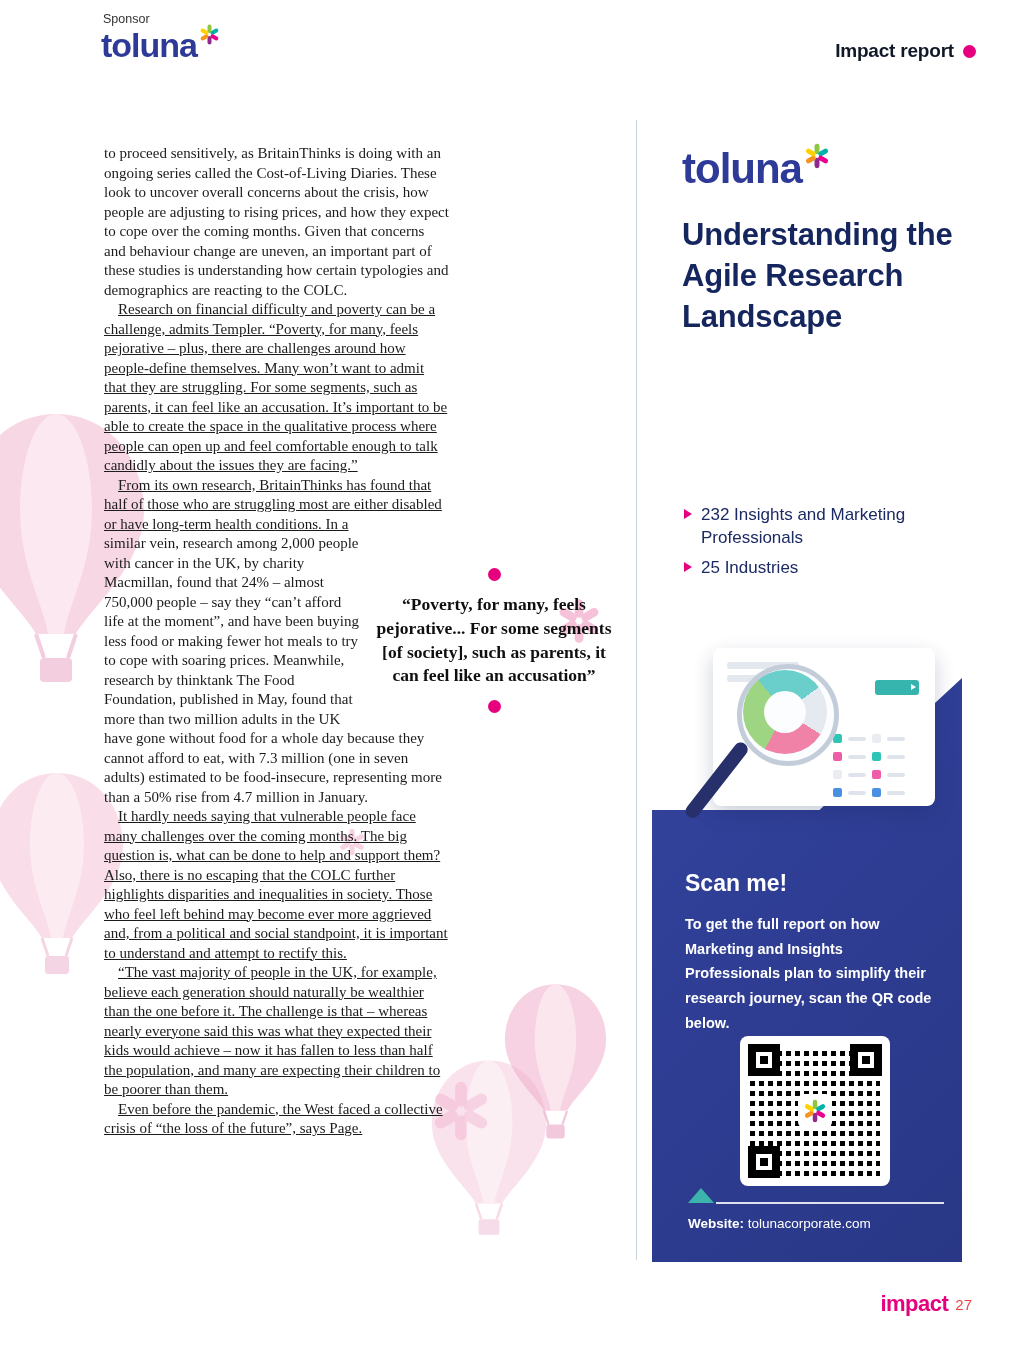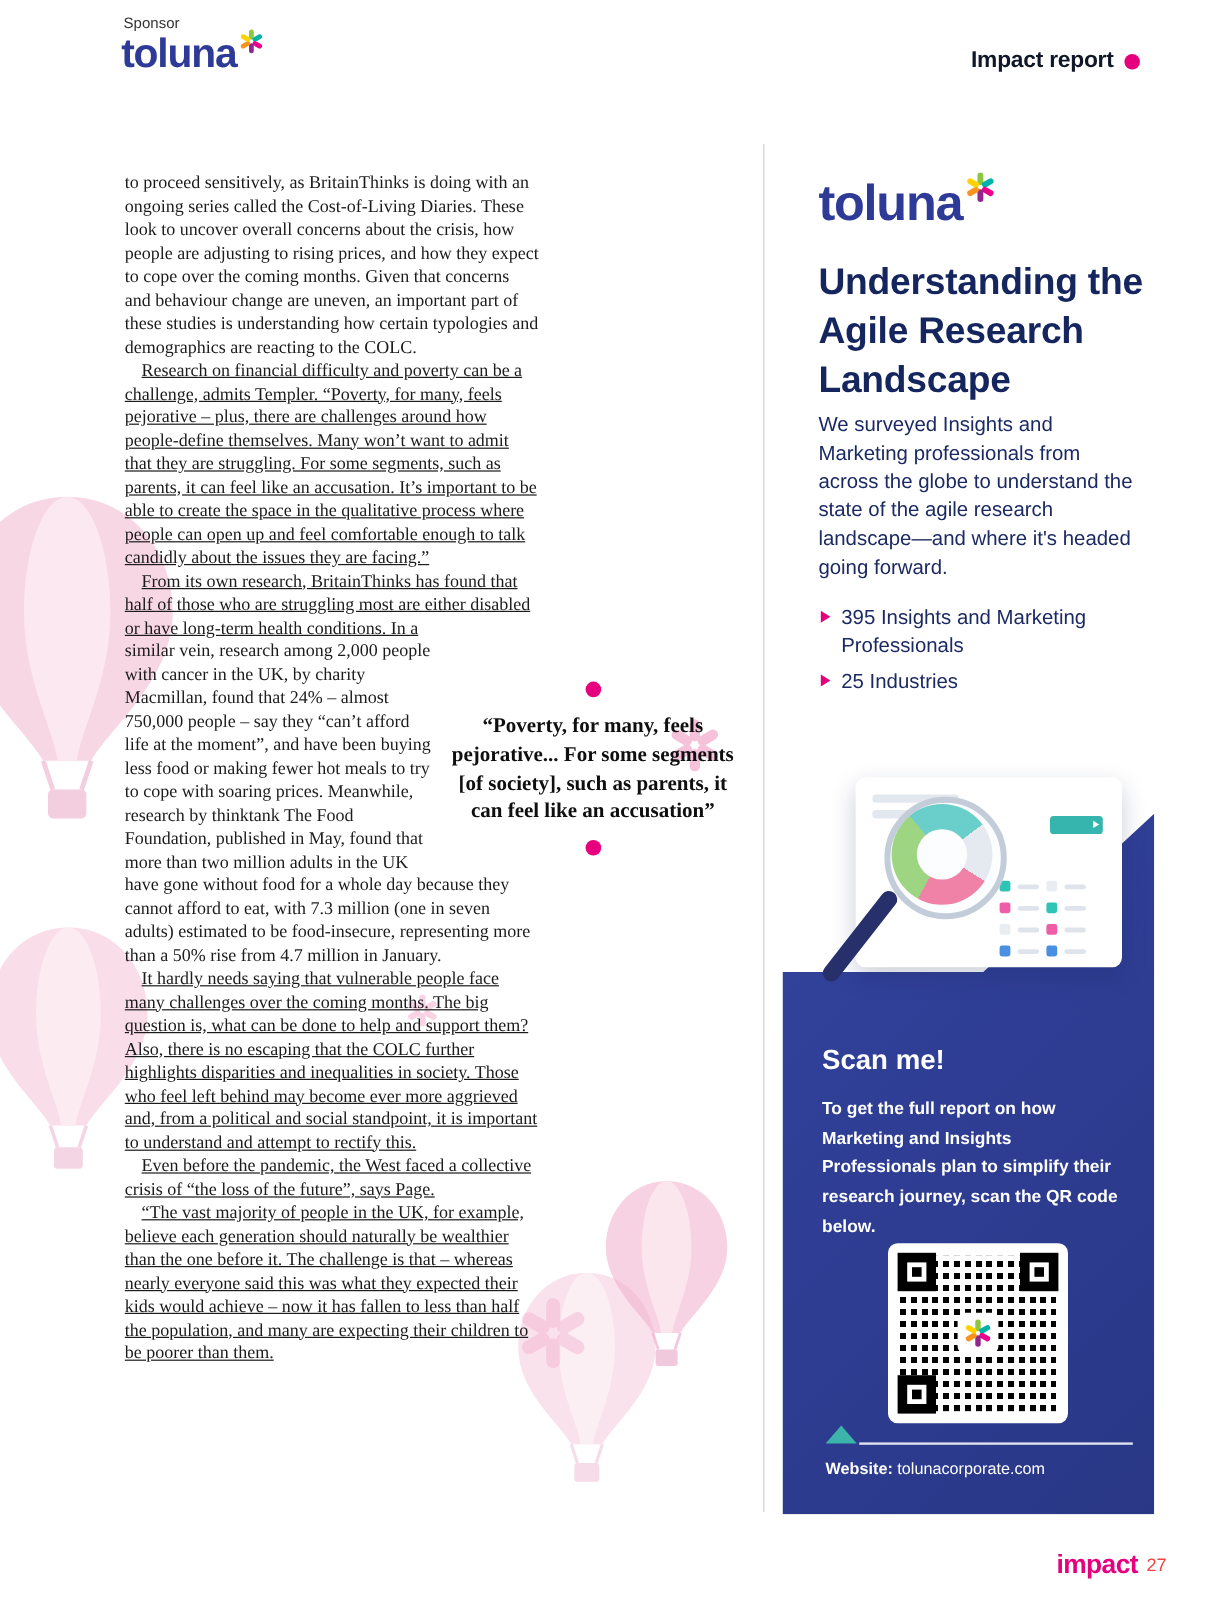--- a/index.html
+++ b/index.html
@@ -12,21 +12,21 @@
   
   .deco { position:absolute; z-index:0; pointer-events:none; }
 
   
   .sponsor-label { left:103px; top:12px; font-size:12.5px; color:#333; z-index:3; }
   .brand-lockup { display:flex; align-items:flex-start; z-index:3; }
   .brand-word { font-weight:700; letter-spacing:-1px; color:#2e3a97; line-height:1; }
   .hdr-brand { left:101px; top:28px; }
   .hdr-brand .brand-word { font-size:34px; }
   .hdr-brand .star { width:21px; height:21px; margin:-4px 0 0 2px; }
-  .report-flag { right:74px; top:40px; display:flex; align-items:center; z-index:3; }
+  .report-flag { right:48px; top:40px; display:flex; align-items:center; z-index:3; }
   .report-label { font-size:19px; font-weight:700; color:#101828; letter-spacing:-0.2px; }
   .pink-dot { width:13px; height:13px; border-radius:50%; background:#e6007e; }
   .report-flag .pink-dot { margin-left:9px; }
 
   .divider { left:636px; top:120px; width:1px; height:1140px; background:#ccd2db; z-index:1; }
 
   
   .article {
     left:104px; top:144px; width:510px; z-index:2;
     font-family:"Liberation Serif", serif; font-size:15px; line-height:1.3; color:#1b1b1b;
@@ -191,39 +191,38 @@
     <p>to proceed sensitively, as BritainThinks is doing with an ongoing series called the Cost-of-Living Diaries. These look to uncover overall concerns about the crisis, how people are adjusting to rising prices, and how they expect to cope over the coming months. Given that concerns and behaviour change are uneven, an important part of these studies is understanding how certain typologies and demographics are reacting to the COLC.</p>
     <p class="indent">Research on financial difficulty and poverty can be a challenge, admits Templer. “Poverty, for many, feels pejorative – plus, there are challenges around how people-define themselves. Many won’t want to admit that they are struggling. For some segments, such as parents, it can feel like an accusation. It’s important to be able to create the space in the qualitative process where people can open up and feel comfortable enough to talk candidly about the issues they are facing.”</p>
     <p class="indent">From its own research, BritainThinks has found that half of those who are struggling most are either disabled or have long-term health conditions. In a</p>
     <aside class="pullquote">
       <span class="pq-dot top"></span>
       <div class="pq-text">“Poverty, for many, feels pejorative... For some segments [of society], such as parents, it can feel like an accusation”</div>
       <span class="pq-dot bottom"></span>
     </aside>
     <p>similar vein, research among 2,000 people with cancer in the UK, by charity Macmillan, found that 24% – almost 750,000 people – say they “can’t afford life at the moment”, and have been buying less food or making fewer hot meals to try to cope with soaring prices. Meanwhile, research by thinktank The Food Foundation, published in May, found that more than two million adults in the UK have gone without food for a whole day because they cannot afford to eat, with 7.3 million (one in seven adults) estimated to be food-insecure, representing more than a 50% rise from 4.7 million in January.</p>
     <p class="indent">It hardly needs saying that vulnerable people face many challenges over the coming months. The big question is, what can be done to help and support them? Also, there is no escaping that the COLC further highlights disparities and inequalities in society. Those who feel left behind may become ever more aggrieved and, from a political and social standpoint, it is important to understand and attempt to rectify this.</p>
+    <p class="indent">“The vast majority of people in the UK, for example, believe each generation should naturally be wealthier than the one before it. The challenge is that – whereas nearly everyone said this was what they expected their kids would achieve – now it has fallen to less than half the population, and many are expecting their children to be poorer than them.</p>
     <p class="indent">Even before the pandemic, the West faced a collective crisis of “the loss of the future”, says Page.</p>
-    <p class="indent">“The vast majority of people in the UK, for example, believe each generation should naturally be wealthier than the one before it. The challenge is that – whereas nearly everyone said this was what they expected their kids would achieve – now it has fallen to less than half the population, and many are expecting their children to be poorer than them.</p>
   </main>
 
   <div class="abs brand-lockup sb-brand">
     <span class="brand-word">toluna</span>
     <svg class="star" viewBox="-18 -18 36 36">
         <use href="#tstar"></use>
       </svg>
   </div>
   <h2 class="abs sb-title" style="margin:0">Understanding the
 Agile Research
 Landscape</h2>
-  <div class="abs sb-intro">We surveyed Insights and Marketing professionals from across the globe to understand the state of the agile research landscape—and where it's headed going forward.</div>
 
   <div class="abs sb-bullets">
     <div class="sb-bullet">
       <span class="tri-marker"></span>
-      <span class="txt">395 Insights and Marketing Professionals</span>
+      <span class="txt">232 Insights and Marketing Professionals</span>
     </div>
     <div class="sb-bullet">
       <span class="tri-marker"></span>
       <span class="txt">25 Industries</span>
     </div>
   </div>
 
   <div class="abs panel"></div>
 
   <div class="abs illus-card">

